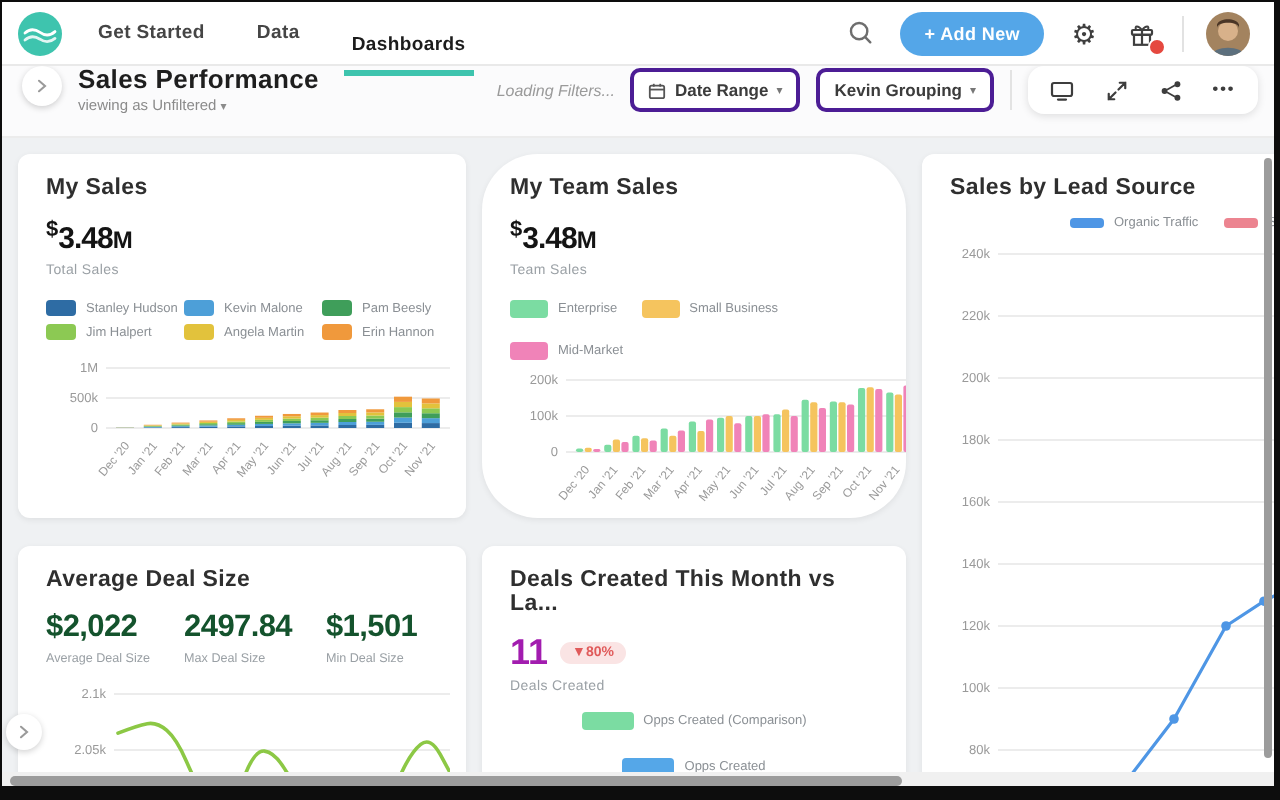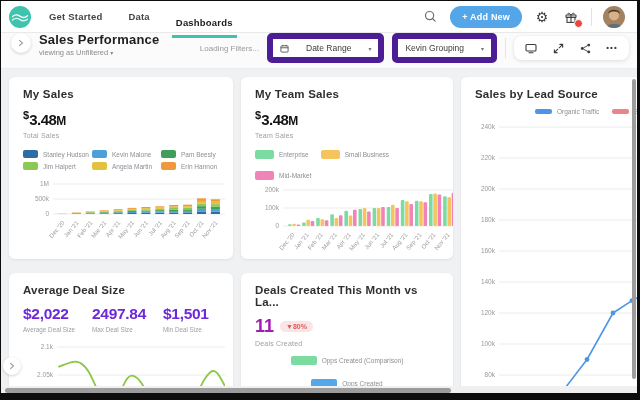--- a/index.html
+++ b/index.html
@@ -27,23 +27,23 @@
   
   .pagehead{position:absolute;left:0;top:32px;width:636px;height:36px;background:#fbfbfc;border-bottom:1px solid #ececec;
             display:flex;align-items:flex-start;padding:0 8px 0 10px;box-sizing:border-box;z-index:20;}
   .circle-btn{width:20px;height:20px;border-radius:50%;background:#fff;box-shadow:0 1px 3px rgba(0,0,0,.18);
               display:flex;align-items:center;justify-content:center;flex:0 0 auto;}
   .head-titles{margin-left:8px;}
   .page-title{font-size:13px;font-weight:700;color:#1e1e1e;letter-spacing:.2px;line-height:13px;}
   .page-sub{font-size:7.5px;color:#8b8b8b;margin-top:2px;}
   .page-sub .caret{font-size:6px;color:#8b8b8b;}
   .head-right{margin-left:auto;display:flex;align-items:center;gap:8px;}
-  .loading-txt{font-size:8px;color:#9a9a9a;}
-  .pill-btn{display:flex;align-items:center;gap:17px;background:#fff;border:6px solid #4c1d95;border-radius:5px;
-            padding:4px 7px;font-size:8.5px;font-weight:400;color:#3c3c3c;}
+  .loading-txt{font-size:8px;color:#9a9a9a;font-style:italic;}
+  .pill-btn{display:flex;align-items:center;gap:4px;background:#fff;border:2px solid #4c1d95;border-radius:5px;
+            padding:4px 7px;font-size:8.5px;font-weight:700;color:#3c3c3c;}
   .pill-btn .caret{font-size:6px;color:#777;}
   .head-divider{width:1px;height:20px;background:#e3e3e3;}
   .iconpill{display:flex;align-items:center;gap:15px;background:#fff;border-radius:8px;box-shadow:0 1px 4px rgba(0,0,0,.12);
             padding:6px 11px;}
   .iconpill .ic{width:12px;height:12px;display:flex;align-items:center;justify-content:center;color:#3d3d3d;}
   .more-dots{font-size:8px;letter-spacing:1px;color:#3d3d3d;font-weight:700;line-height:4px;}
 
   
   .content{position:absolute;left:0;top:68px;width:640px;height:317px;background:#EFF1F3;overflow:hidden;}
   .card{position:absolute;background:#fff;border-radius:6px;box-shadow:0 1px 3px rgba(0,0,0,.07);
@@ -57,32 +57,32 @@
   .legend{display:flex;flex-wrap:wrap;}
   .lg{display:inline-flex;align-items:center;gap:5px;}
   .lg i{display:inline-block;border-radius:2px;}
   .lg em{font-style:normal;font-size:6.5px;color:#8a8f94;white-space:nowrap;}
 
   #card-mysales{left:8px;top:8px;width:224px;height:182px;}
   #mysales-legend{margin-top:11px;width:210px;}
   #mysales-legend .lg{width:69px;margin-bottom:4px;}
   #mysales-legend .lg i{width:15px;height:8px;}
 
-  #card-team{left:240px;top:8px;width:212px;height:182px;}
+  #card-team{left:240px;top:8px;width:212px;height:182px;border-radius:28px;}
   #team-legend{margin-top:11px;gap:12px;}
   #team-legend .lg i{width:19px;height:9px;}
 
   #card-lead{left:460px;top:8px;width:232px;height:370px;padding:11px 0 0 14px;}
   #lead-legend{position:absolute;left:74px;top:31px;gap:13px;flex-wrap:nowrap;}
   #lead-legend .lg i{width:17px;height:5px;}
   #lead-chart{position:absolute;left:0;top:40px;}
 
   #card-avg{left:8px;top:204px;width:224px;height:170px;}
   .stats-row{display:flex;gap:17px;margin-top:9px;}
-  .stat .v{font-size:15.5px;font-weight:700;color:#6d28d9;letter-spacing:-.3px;}
+  .stat .v{font-size:15.5px;font-weight:700;color:#14532d;letter-spacing:-.3px;}
   .stat .l{font-size:6.3px;color:#9aa0a5;margin-top:3px;}
 
   #card-deals{left:240px;top:204px;width:212px;height:170px;}
   .dealval{margin-top:8px;display:flex;align-items:center;gap:6px;}
   .dealval .num{font-size:18px;font-weight:700;color:#a21caf;}
   .badge{background:#FAE4E4;color:#E05A5A;font-size:7px;font-weight:700;border-radius:8px;padding:2px 6px;}
   #deals-legend{margin-top:9px;gap:14px;justify-content:center;}
   #deals-legend .lg i{width:26px;height:9px;}
 
   .chartbox{margin-top:4px;}

